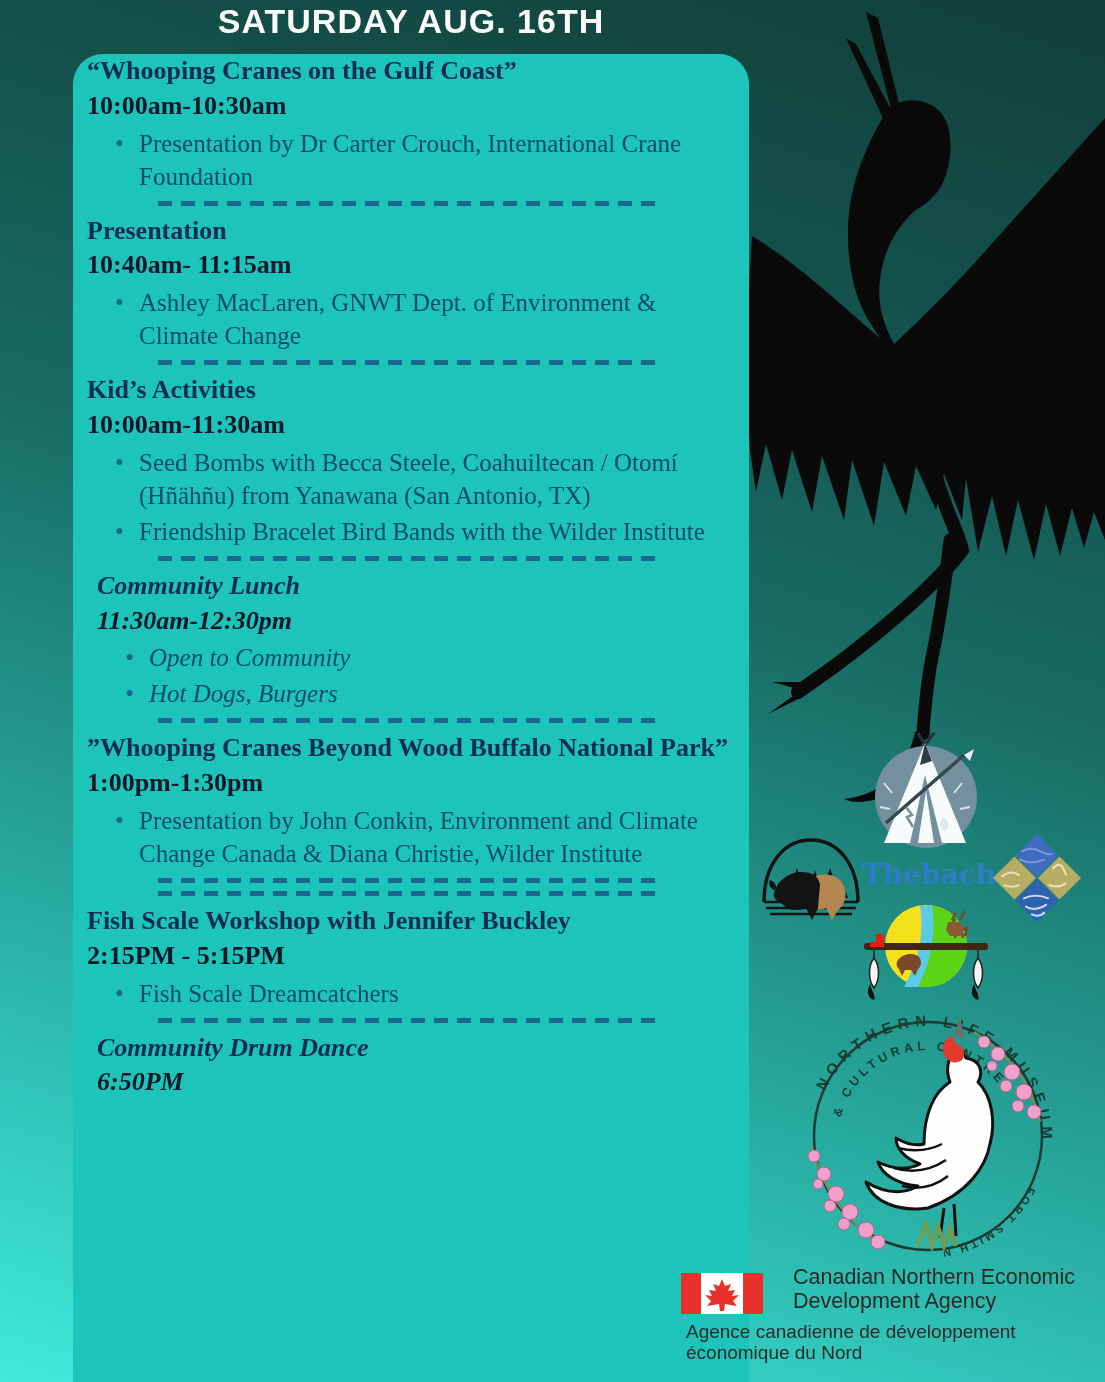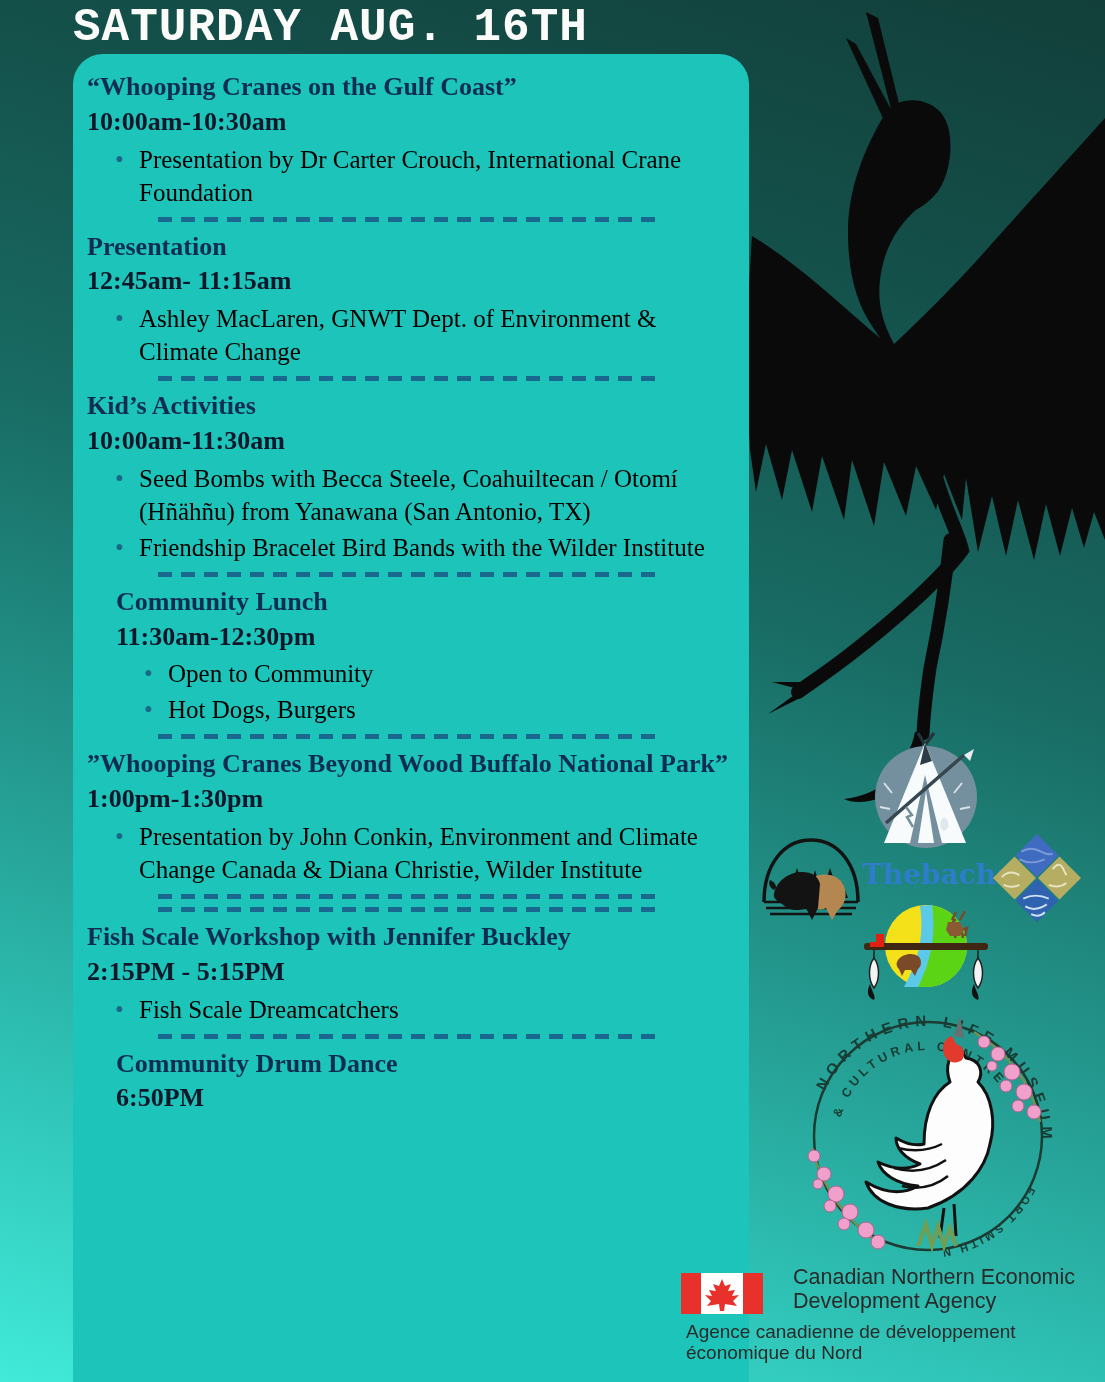--- a/index.html
+++ b/index.html
@@ -1,29 +1,29 @@
 <!DOCTYPE html>
 <html><head>
 <meta charset="utf-8">
 <style>
   html,body{margin:0;padding:0;background:#0e433e;}
   .poster{position:relative;width:1105px;height:1382px;overflow:hidden;
     font-family:"Liberation Serif",serif;
     background:linear-gradient(197deg,#123f3a 0%,#14504a 20%,#186b63 42%,#23968c 62%,#2fc4b7 82%,#41ead9 100%);}
-  .poster-title{position:absolute;left:73px;top:2px;width:676px;margin:0;
-    font-family:Liberation Mono, monospace;font-weight:700;font-size:46px;letter-spacing:1px;
+  .poster-title{position:absolute;left:73px;top:2px;width:676px;margin:0;text-align:center;
+    font-family:Liberation Sans, sans-serif;font-weight:700;font-size:34px;letter-spacing:1px;
     color:#fbfbf9;z-index:5;}
   .card{position:absolute;left:73px;top:54px;width:676px;height:1328px;background:#1dc4b9;
-    border-radius:30px 30px 0 0;z-index:3;box-sizing:border-box;padding:16px 16px 10px 14px;}
+    border-radius:30px 30px 0 0;z-index:3;box-sizing:border-box;padding:0 16px 10px 14px;}
   .sec{margin:0 0 0 0;}
-  .sec.indent{margin-left:29px;}
+  .sec.indent{margin-left:10px;font-style:italic;}
   .sec-title{margin:0;font-weight:700;font-size:26px;line-height:1.3;color:#0f2d51;}
   .sec-time{margin:1px 0 0 0;font-weight:700;font-size:26px;line-height:1.3;color:#0f172a;}
   .sec ul{margin:4px 0 0 0;padding:0 0 0 52px;list-style:none;}
-  .sec li{position:relative;font-size:25px;line-height:1.32;color:#000000;margin:0 0 3px 0;}
+  .sec li{position:relative;font-size:25px;line-height:1.32;color:#0c4a6e;margin:0 0 3px 0;}
   .sec li::before{content:"•";position:absolute;left:-24px;top:0;color:#1a6889;}
   .divider{height:5px;width:505px;margin:8px auto 8px auto;
     background:repeating-linear-gradient(90deg,#1a688e 0 14px,rgba(0,0,0,0) 14px 23px);}
   .crane-layer{position:absolute;left:0;top:0;width:1105px;height:1382px;z-index:2;pointer-events:none;}
   .logo{position:absolute;z-index:4;}
   .thebacha{position:absolute;left:862px;top:858px;z-index:4;
     font-family:"DejaVu Serif",serif;font-size:28px;font-weight:600;color:#2d7dcb;}
   .sponsor{position:absolute;left:681px;top:1266px;z-index:6;font-family:"Liberation Sans",sans-serif;}
   .flag{position:absolute;left:0px;top:7px;}
   .sponsor-en{position:absolute;left:112px;top:0px;width:330px;font-size:21.5px;line-height:1.1;color:#2a2a2a;}
@@ -75,21 +75,21 @@
       <h2 class="sec-title">“Whooping Cranes on the Gulf Coast”</h2>
       <div class="sec-time">10:00am-10:30am</div>
       <ul>
         <li>Presentation by Dr Carter Crouch, International Crane Foundation</li>
       </ul>
     </section>
     <div class="divider"></div>
 
     <section class="sec">
       <h2 class="sec-title">Presentation</h2>
-      <div class="sec-time">12:45am- 11:15am</div>
+      <div class="sec-time">10:40am- 11:15am</div>
       <ul>
         <li>Ashley MacLaren, GNWT Dept. of Environment &amp; Climate Change</li>
       </ul>
     </section>
     <div class="divider"></div>
 
     <section class="sec">
       <h2 class="sec-title">Kid’s Activities</h2>
       <div class="sec-time">10:00am-11:30am</div>
       <ul>

